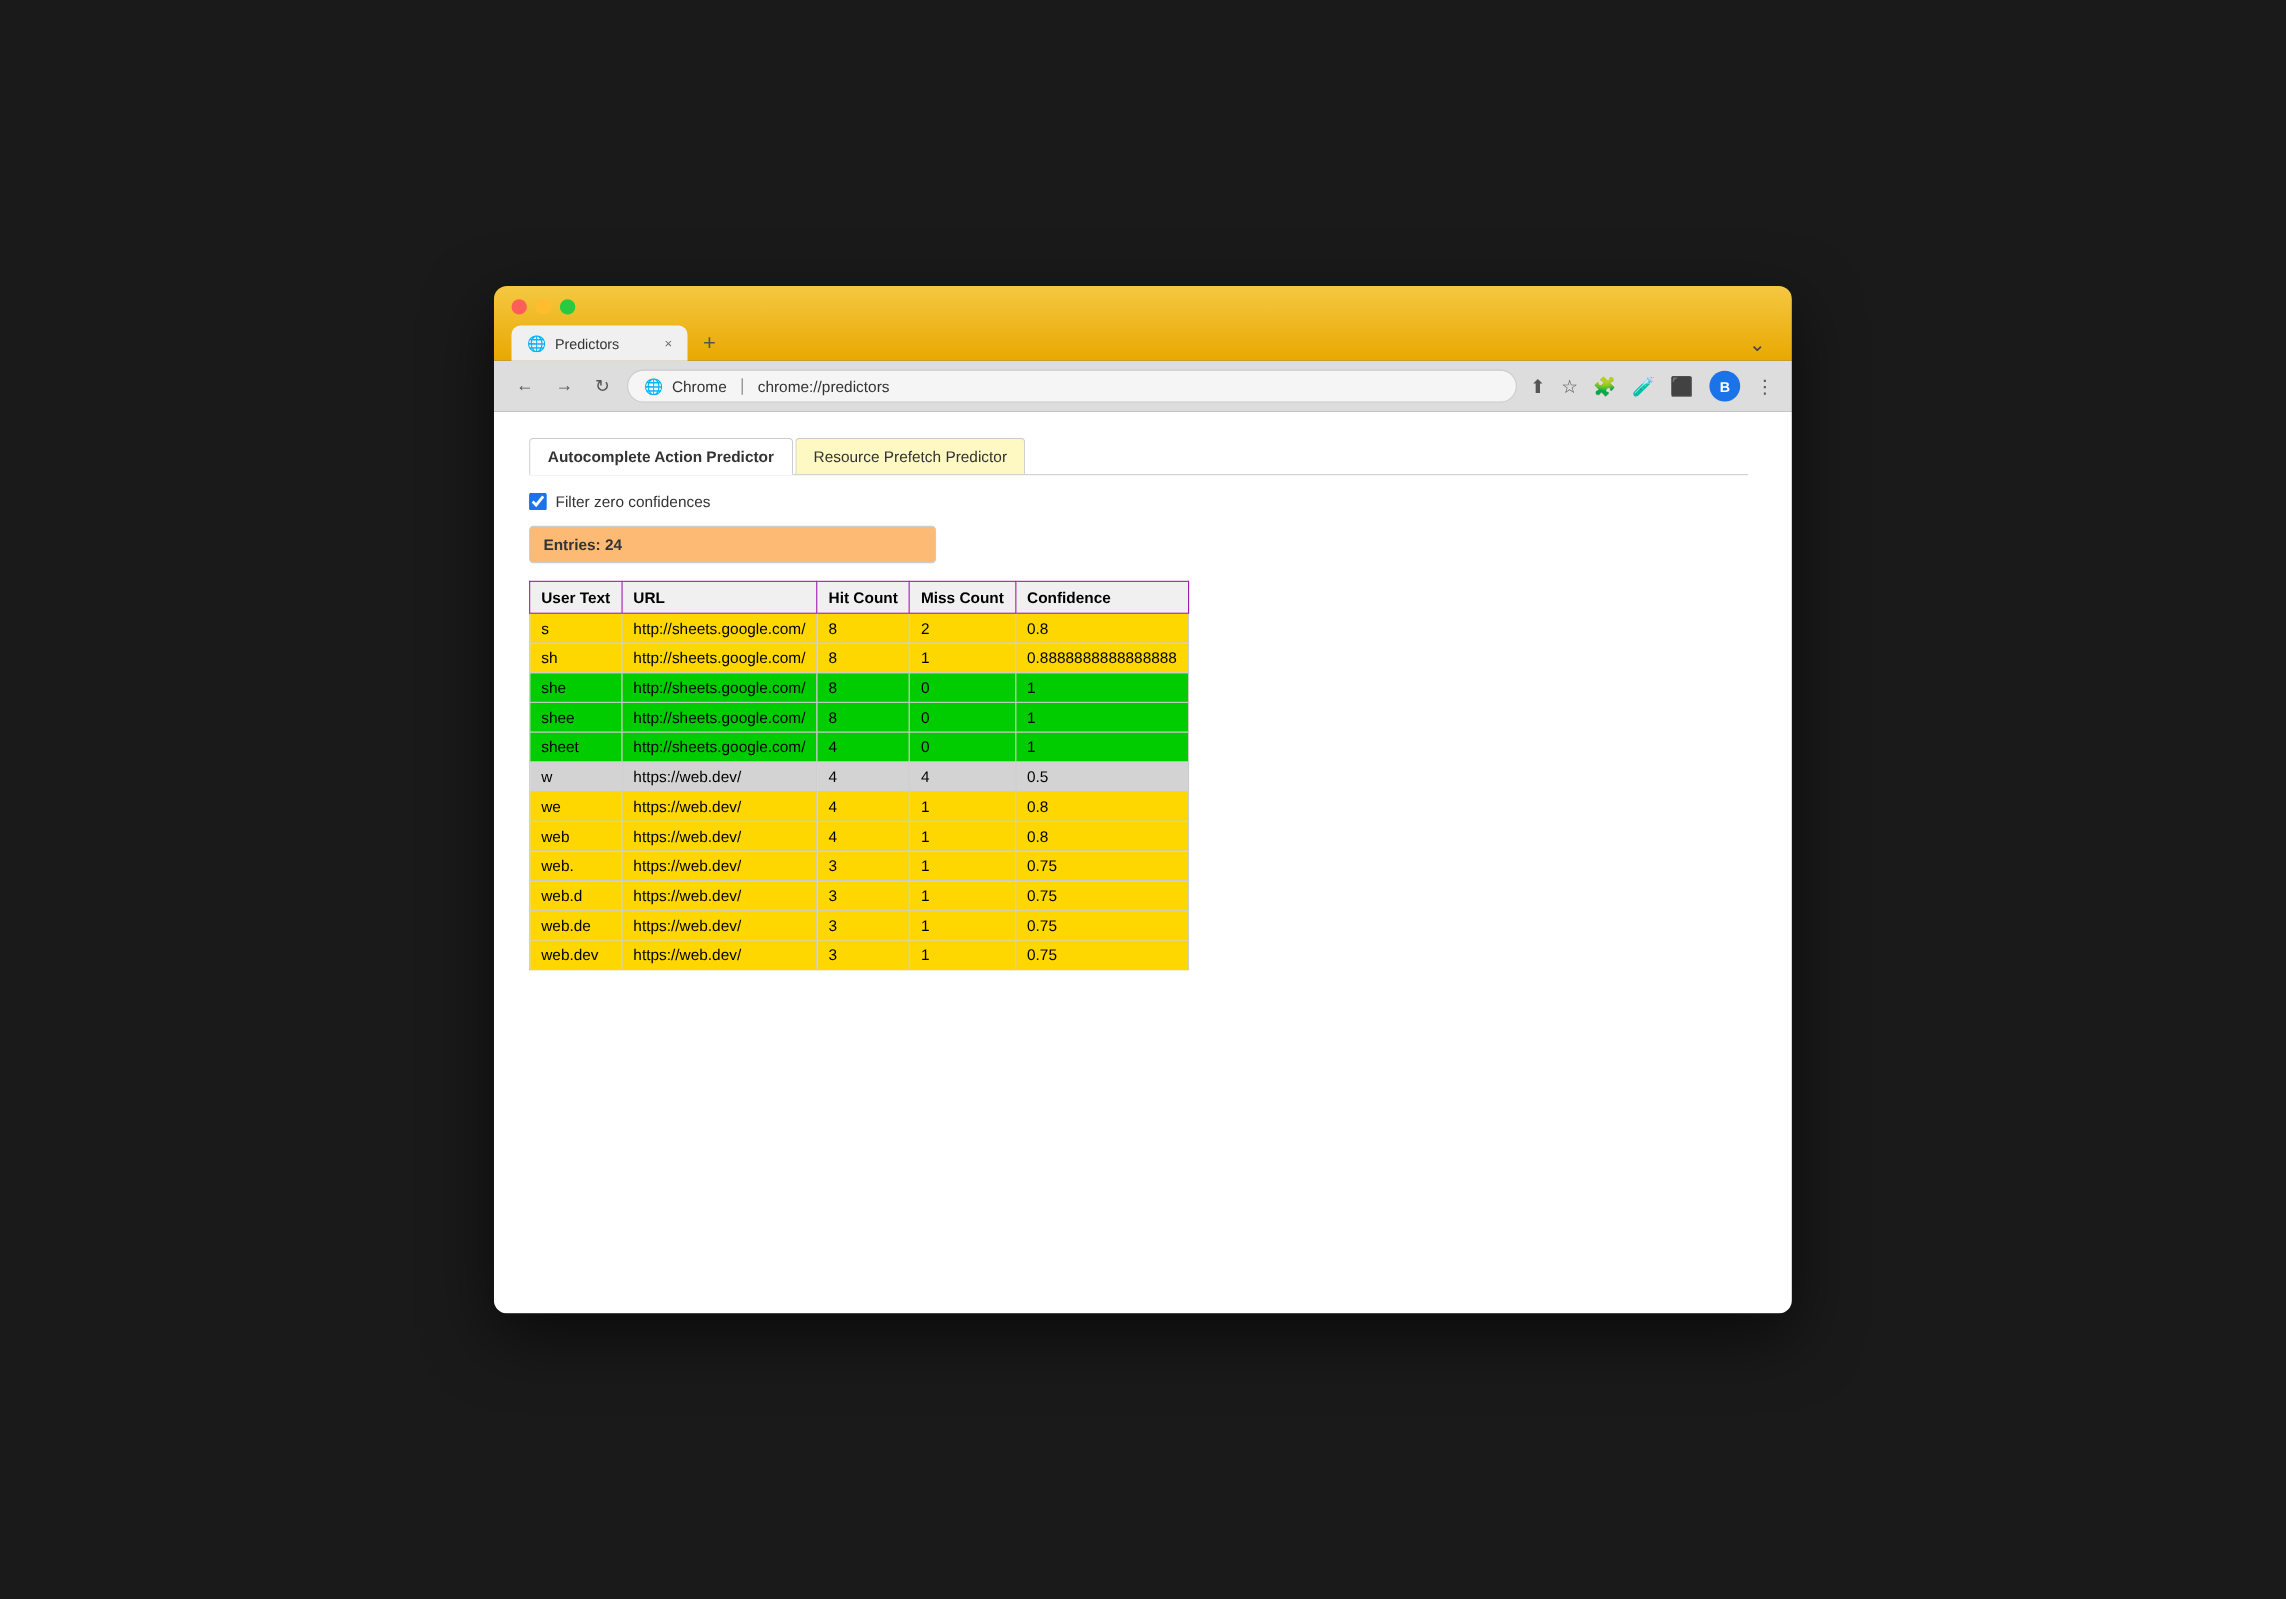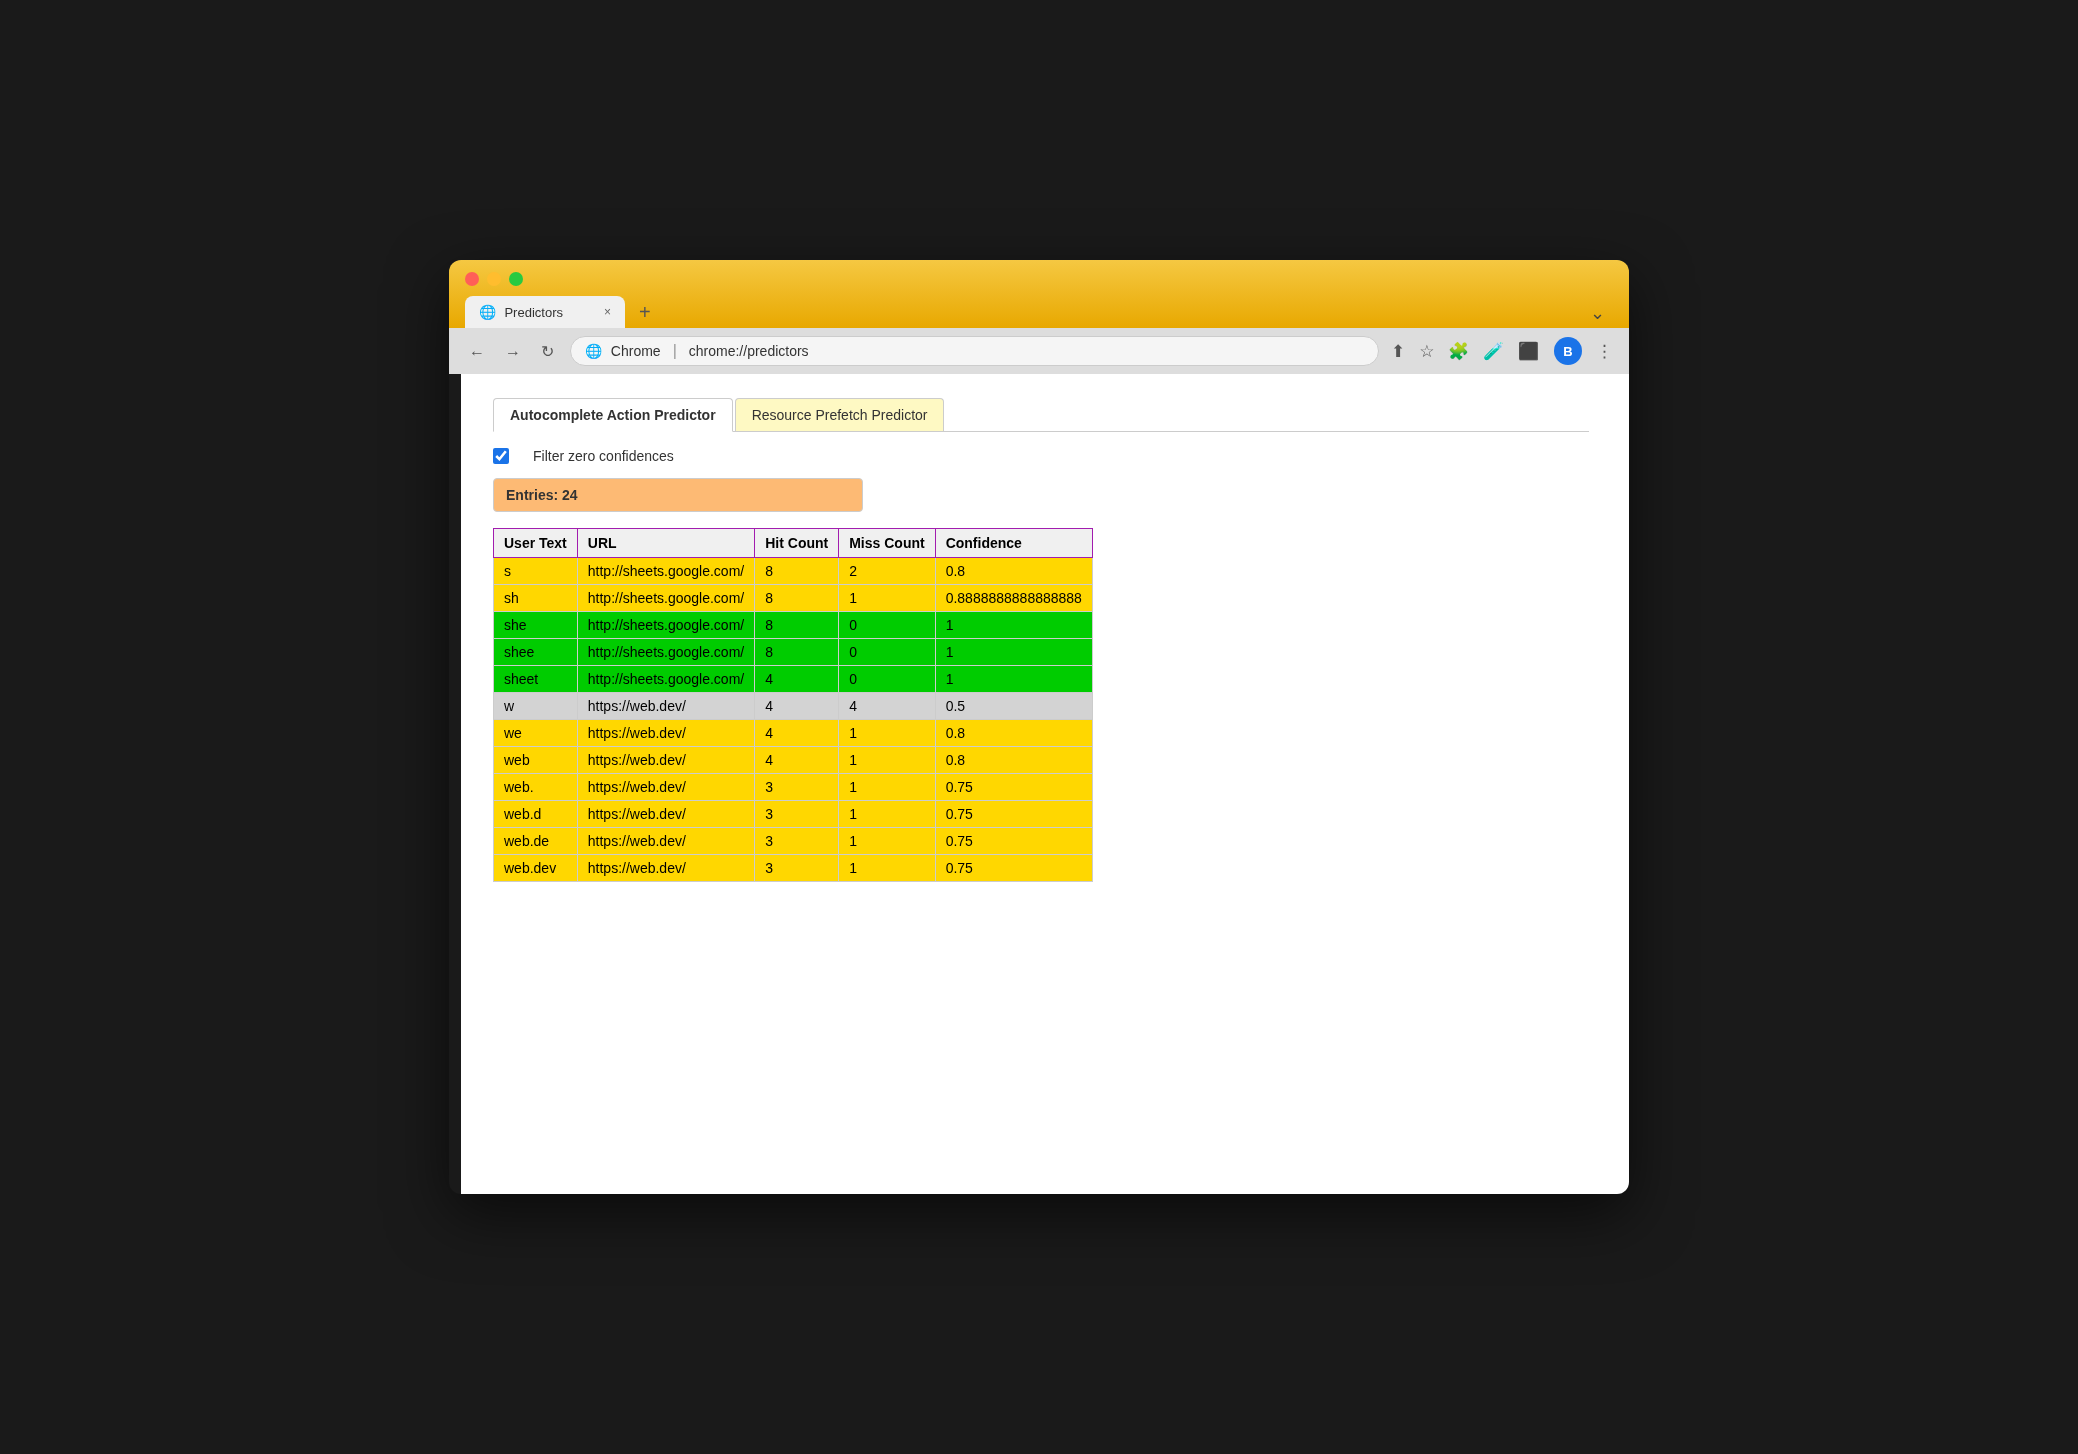--- a/index.html
+++ b/index.html
@@ -138,21 +138,20 @@
       align-items: center;
       justify-content: center;
       cursor: pointer;
     }
 
     
     .page-content {
       background: #fff;
       padding: 24px 40px 40px 32px;
       min-height: 820px;
-      margin-left: 12px;
     }
 
     
     .page-tabs {
       display: flex;
       align-items: flex-end;
       border-bottom: 1px solid #ccc;
       margin-bottom: 16px;
     }
 
@@ -172,21 +171,21 @@
       background: #fff;
       font-weight: bold;
       border-bottom: 1px solid #fff;
       margin-bottom: -1px;
     }
 
     
     .filter-row {
       display: flex;
       align-items: center;
-      gap: 24px;
+      gap: 8px;
       margin-bottom: 14px;
     }
 
     .checkbox-input {
       width: 16px;
       height: 16px;
       accent-color: #1a73e8;
       cursor: pointer;
     }
 

